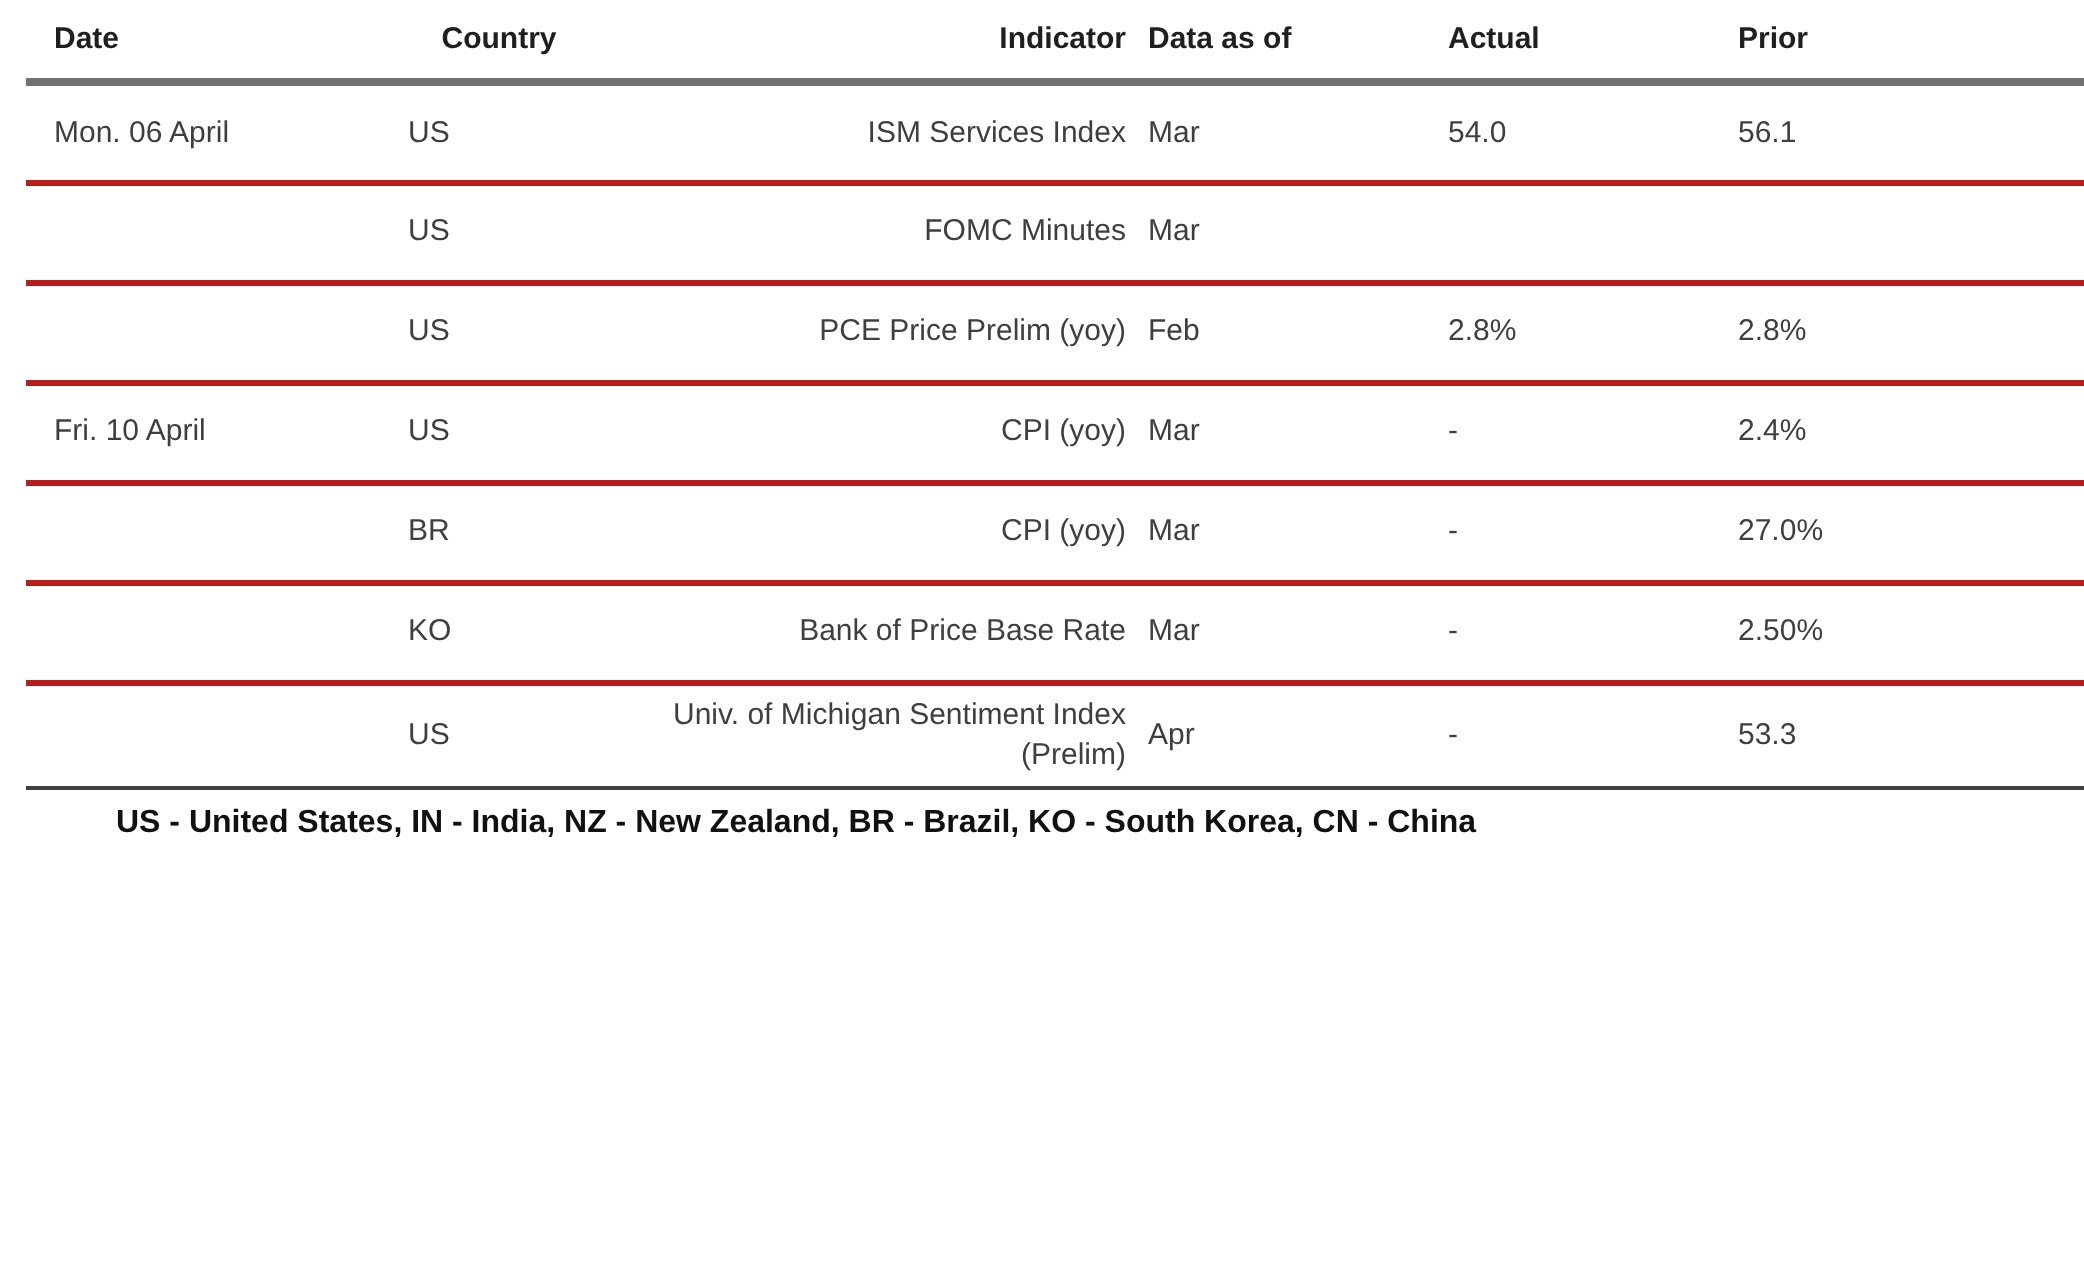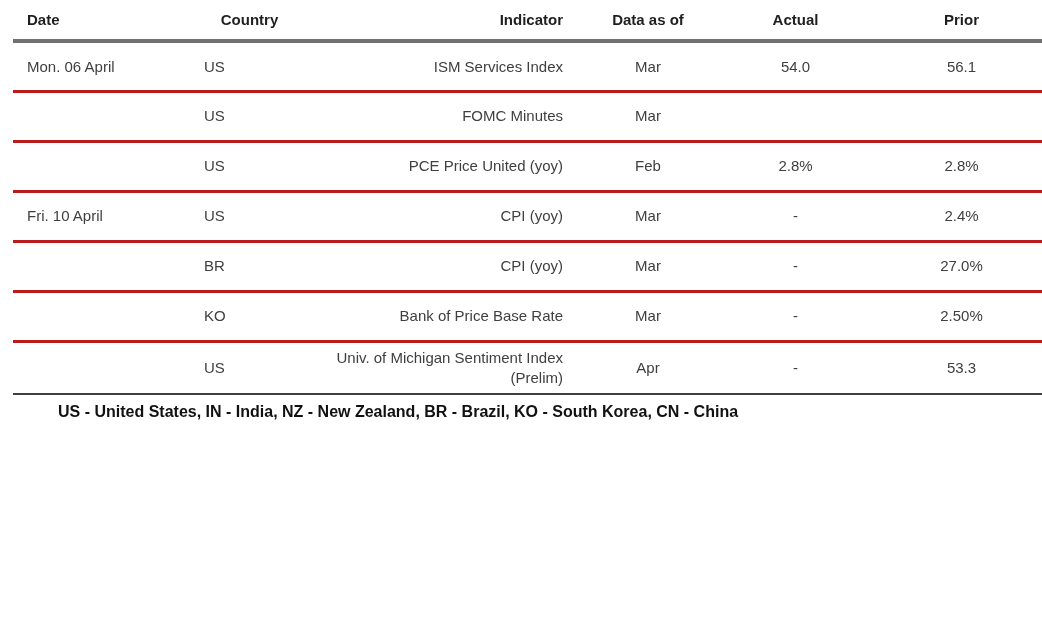--- a/index.html
+++ b/index.html
@@ -32,21 +32,21 @@
     height: 50px;
     vertical-align: middle;
     line-height: 1.3;
   }
   tbody tr { border-bottom: 3px solid #b91c1c; }
   tbody tr.row-last { border-bottom: 2px solid #3f3f3f; }
   tbody tr.row-last td { height: 53px; }
   .c-date      { text-align: left; padding-left: 14px; }
   .c-country   { }
   .c-indicator { text-align: right; padding-left: 39px; padding-right: 10px; }
-  .c-dataasof, .c-actual, .c-prior { text-align: center; }
+  .c-dataasof, .c-actual, .c-prior { text-align: left; }
   .footnote {
     height: 34px;
     line-height: 34px;
     padding-left: 14px;
     font-size: 16px;
     font-weight: bold;
     color: #111111;
     white-space: nowrap;
     margin-left: 44px;
   }
@@ -86,21 +86,21 @@
       <td class="c-date"></td>
       <td class="c-country">US</td>
       <td class="c-indicator">FOMC Minutes</td>
       <td class="c-dataasof">Mar</td>
       <td class="c-actual"></td>
       <td class="c-prior"></td>
     </tr>
     <tr>
       <td class="c-date"></td>
       <td class="c-country">US</td>
-      <td class="c-indicator">PCE Price United (yoy)</td>
+      <td class="c-indicator">PCE Price Prelim (yoy)</td>
       <td class="c-dataasof">Feb</td>
       <td class="c-actual">2.8%</td>
       <td class="c-prior">2.8%</td>
     </tr>
     <tr>
       <td class="c-date">Fri. 10 April</td>
       <td class="c-country">US</td>
       <td class="c-indicator">CPI (yoy)</td>
       <td class="c-dataasof">Mar</td>
       <td class="c-actual">-</td>

